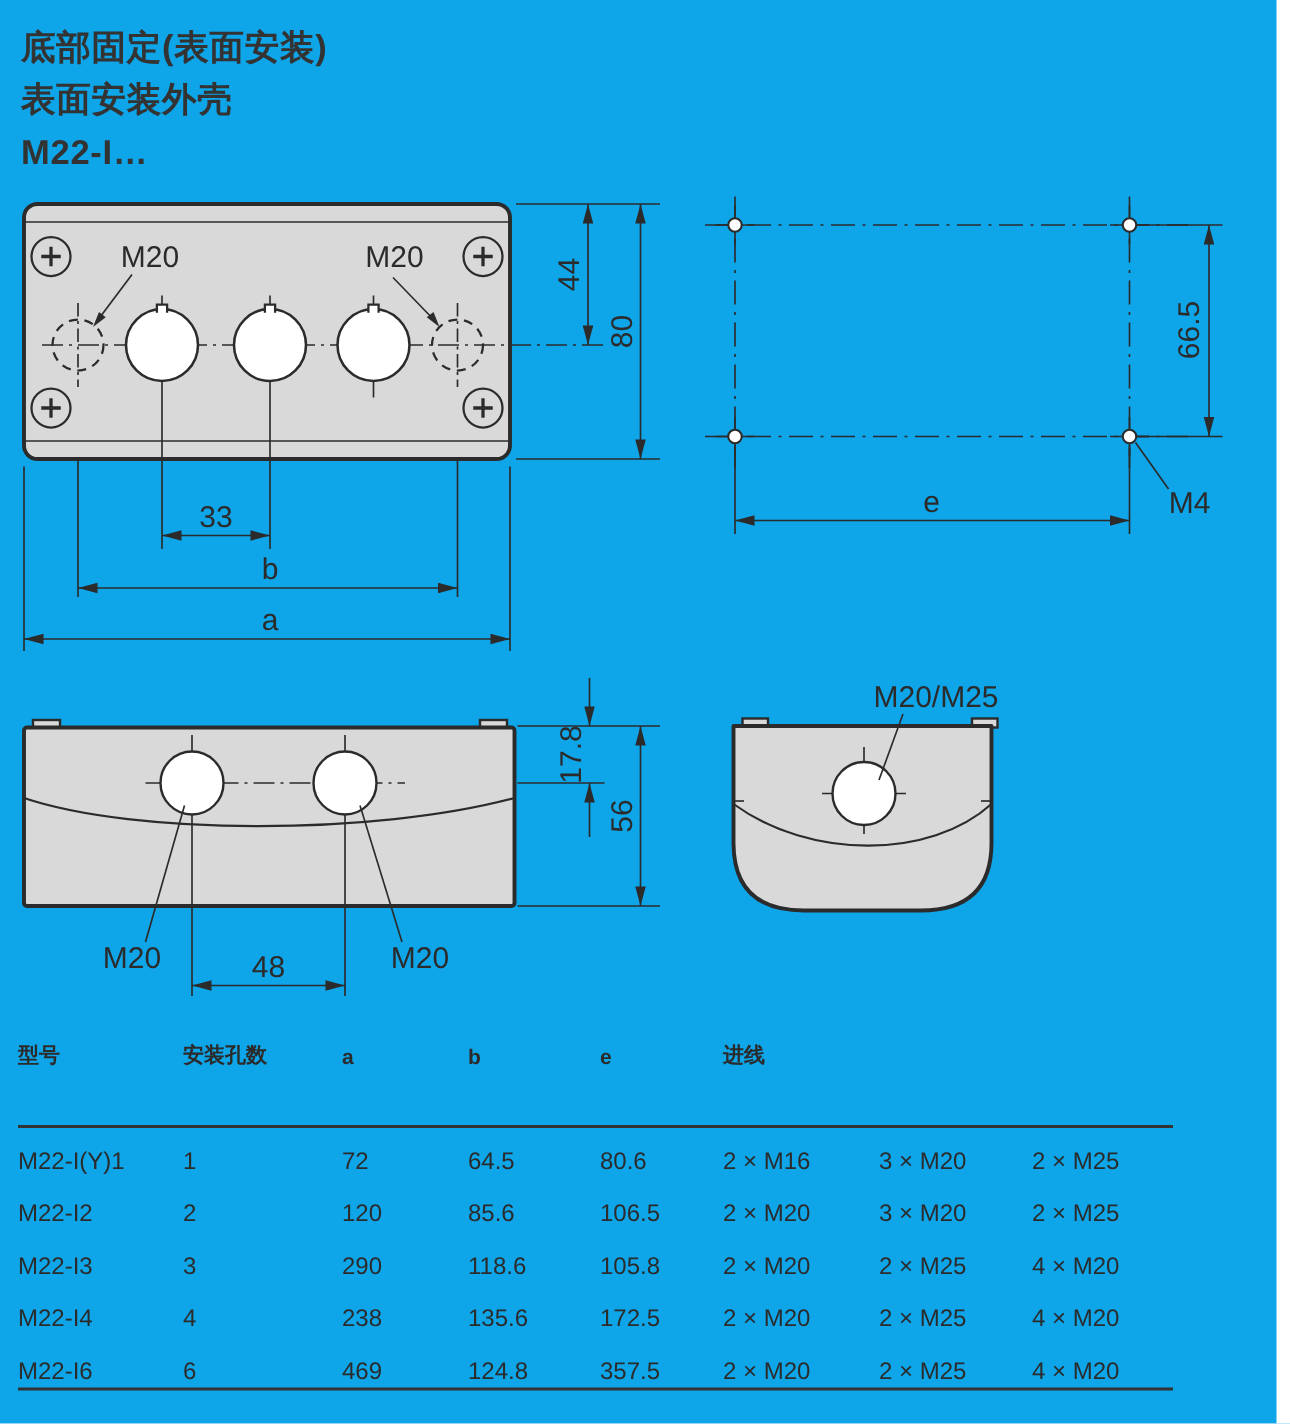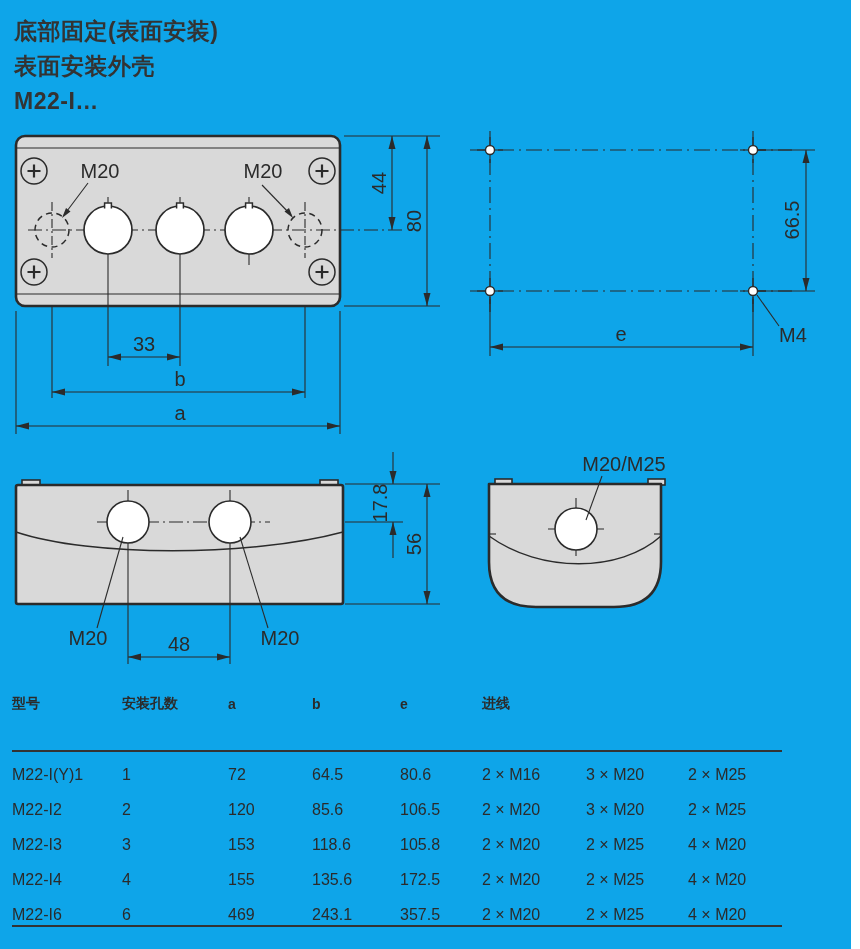--- a/index.html
+++ b/index.html
@@ -294,42 +294,42 @@
       <div class="cell">120</div>
       <div class="cell">85.6</div>
       <div class="cell">106.5</div>
       <div class="cell">2 × M20</div>
       <div class="cell">3 × M20</div>
       <div class="cell">2 × M25</div>
     </div>
     <div class="grid-row">
       <div class="cell">M22-I3</div>
       <div class="cell">3</div>
-      <div class="cell">153</div>
+      <div class="cell">290</div>
       <div class="cell">118.6</div>
       <div class="cell">105.8</div>
       <div class="cell">2 × M20</div>
       <div class="cell">2 × M25</div>
       <div class="cell">4 × M20</div>
     </div>
     <div class="grid-row">
       <div class="cell">M22-I4</div>
       <div class="cell">4</div>
-      <div class="cell">155</div>
+      <div class="cell">238</div>
       <div class="cell">135.6</div>
       <div class="cell">172.5</div>
       <div class="cell">2 × M20</div>
       <div class="cell">2 × M25</div>
       <div class="cell">4 × M20</div>
     </div>
     <div class="grid-row">
       <div class="cell">M22-I6</div>
       <div class="cell">6</div>
       <div class="cell">469</div>
-      <div class="cell">243.1</div>
+      <div class="cell">124.8</div>
       <div class="cell">357.5</div>
       <div class="cell">2 × M20</div>
       <div class="cell">2 × M25</div>
       <div class="cell">4 × M20</div>
     </div>
   </div>
 
   <div class="rule rule-bottom"></div>
 
 </div>

